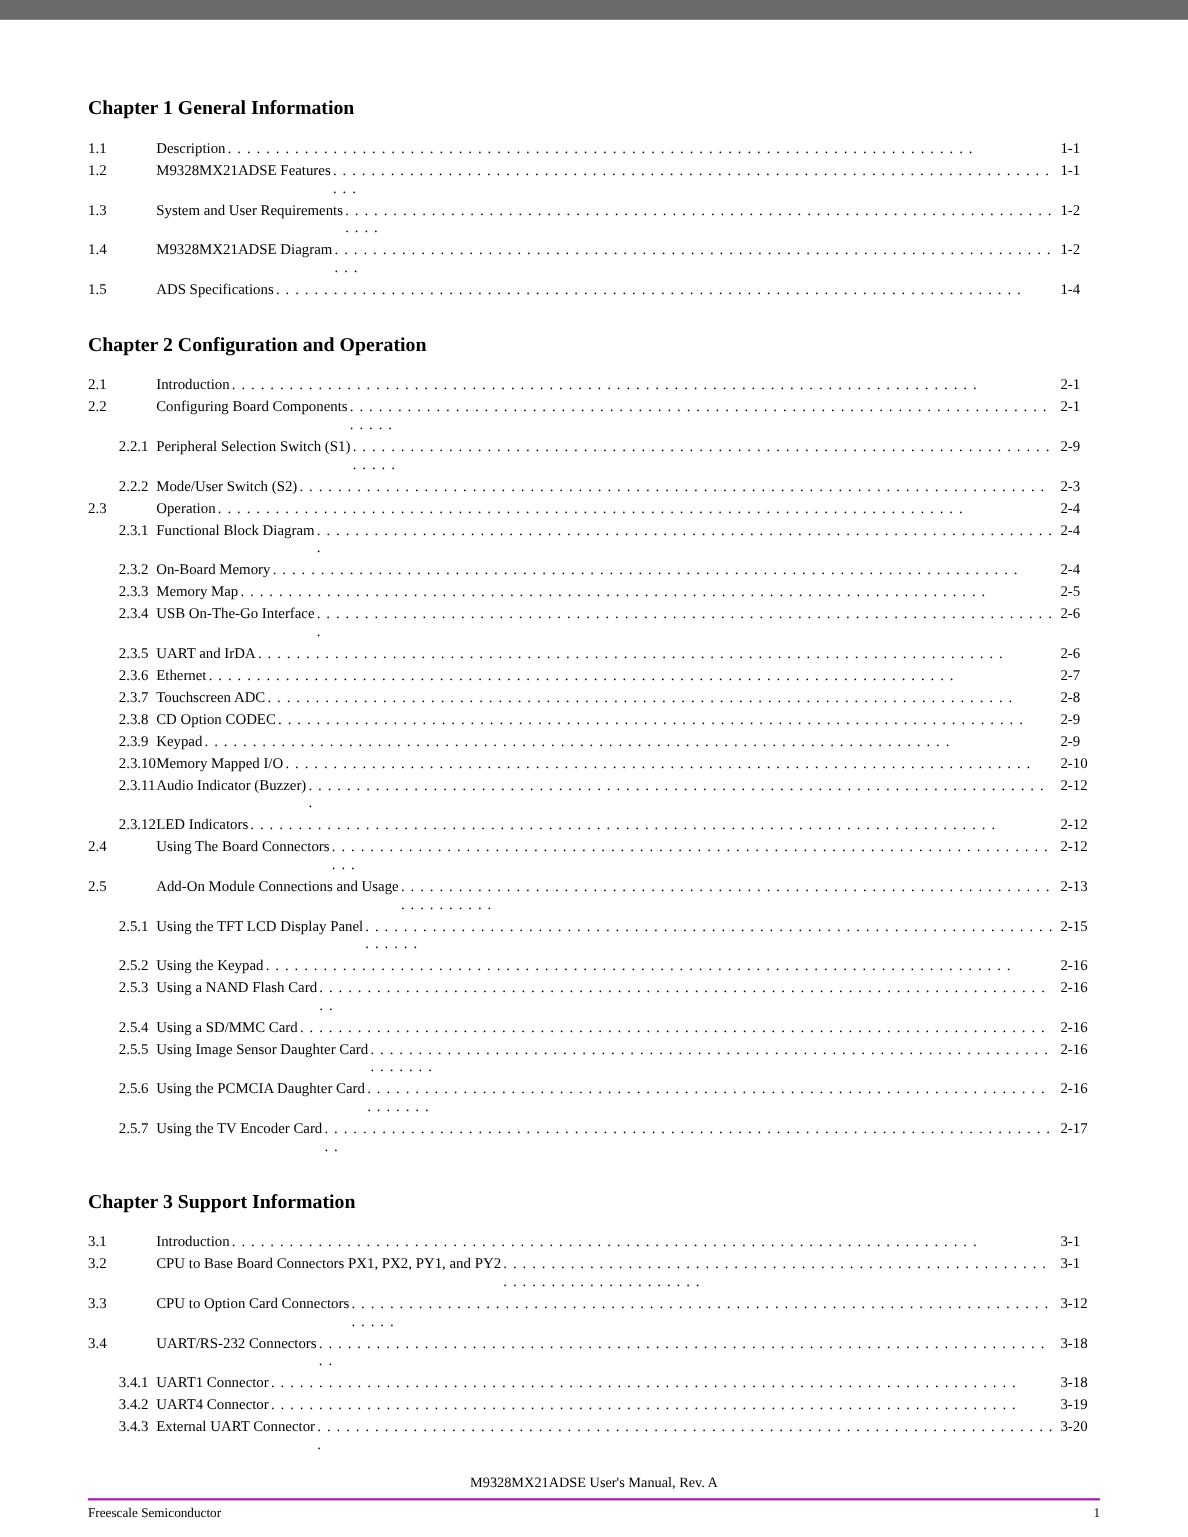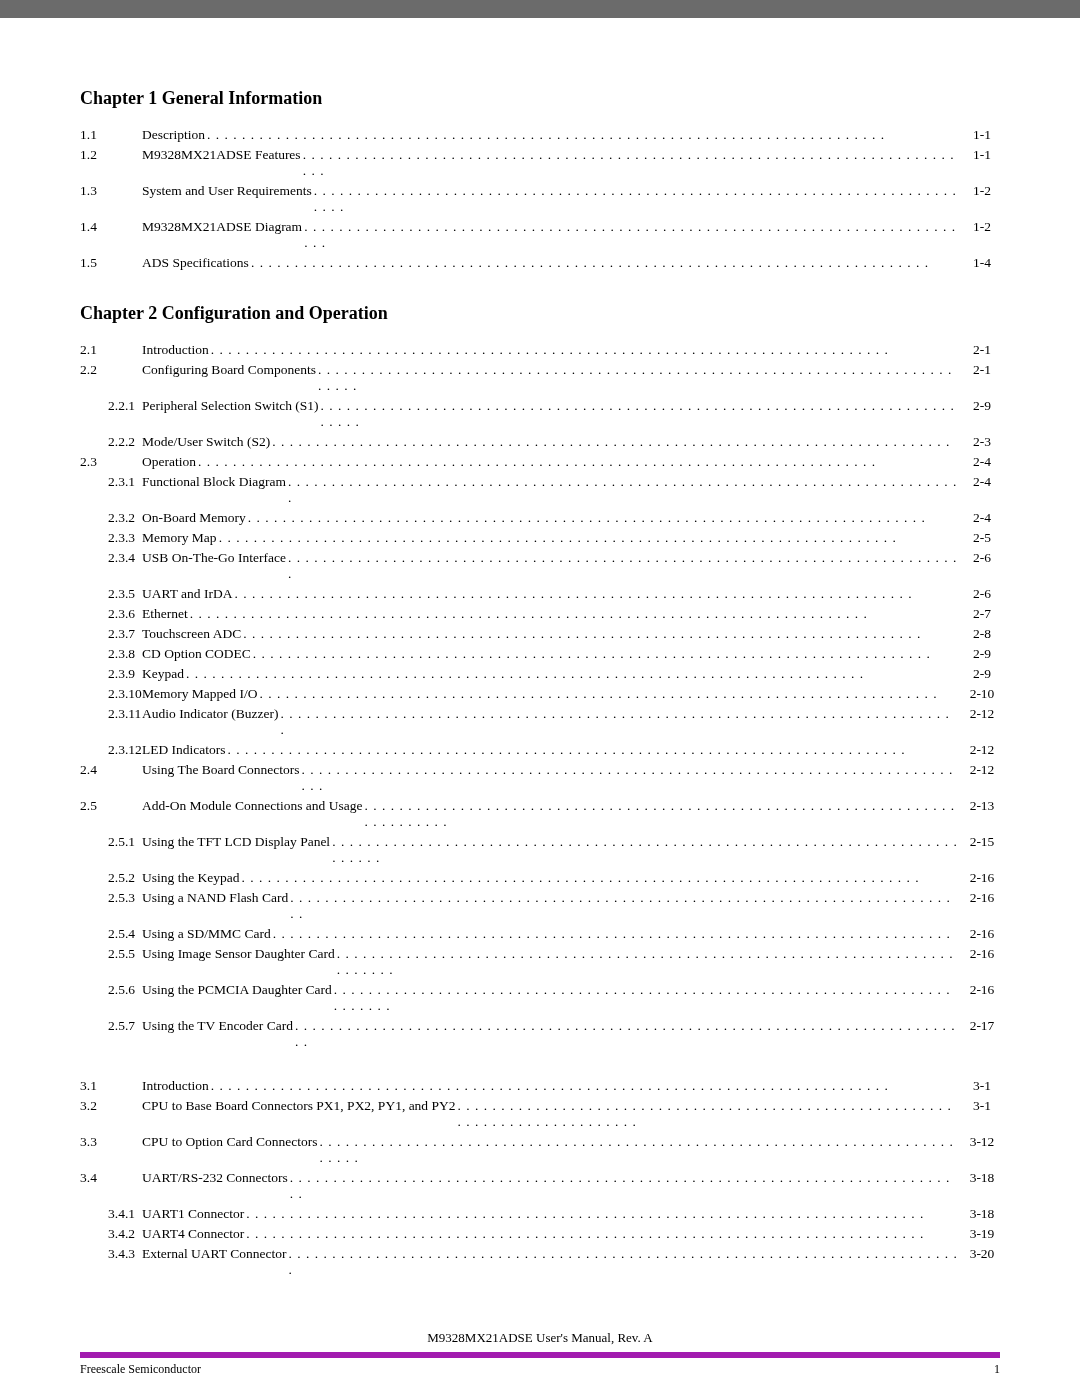--- a/index.html
+++ b/index.html
@@ -58,21 +58,21 @@
       font-size: 13.5px;
       padding: 0 2px;
       letter-spacing: 1px;
     }
 
     .toc-row-page {
       font-size: 13.5px;
       flex-shrink: 0;
       padding-left: 4px;
       min-width: 40px;
-      text-align: center;
+      text-align: left;
     }
 
     .footer {
       position: absolute;
       bottom: 20px;
       left: 0;
       right: 0;
       padding: 0 80px;
     }
 
@@ -80,21 +80,21 @@
       text-align: center;
       font-size: 13px;
       font-weight: normal;
       margin-bottom: 6px;
     }
 
     .footer-bottom {
       display: flex;
       justify-content: space-between;
       font-size: 12px;
-      border-top: 6px solid #a21caf;
+      border-top: 2px solid #a21caf;
       padding-top: 4px;
     }
 
     .section-gap {
       margin-top: 24px;
     }
   </style>
 </head>
 <body>
 
@@ -289,20 +289,21 @@
           <span class="toc-row-page">2-16</span>
         </div>
         <div class="toc-row">
           <span class="toc-row-num-indent1">2.5.7</span>
           <span class="toc-row-title">Using the TV Encoder Card</span>
           <span class="dot-leader"> . . . . . . . . . . . . . . . . . . . . . . . . . . . . . . . . . . . . . . . . . . . . . . . . . . . . . . . . . . . . . . . . . . . . . . . . . . . . . .</span>
           <span class="toc-row-page">2-17</span>
         </div>
       </div>
       <div class="section-gap">
+        <div class="chapter-heading">Chapter 3 Support Information</div>
         <div class="toc-row">
           <span class="toc-row-num">3.1</span>
           <span class="toc-row-title">Introduction</span>
           <span class="dot-leader"> . . . . . . . . . . . . . . . . . . . . . . . . . . . . . . . . . . . . . . . . . . . . . . . . . . . . . . . . . . . . . . . . . . . . . . . . . . . . . .</span>
           <span class="toc-row-page">3-1</span>
         </div>
         <div class="toc-row">
           <span class="toc-row-num">3.2</span>
           <span class="toc-row-title">CPU to Base Board Connectors PX1, PX2, PY1, and PY2</span>
           <span class="dot-leader"> . . . . . . . . . . . . . . . . . . . . . . . . . . . . . . . . . . . . . . . . . . . . . . . . . . . . . . . . . . . . . . . . . . . . . . . . . . . . . .</span>

